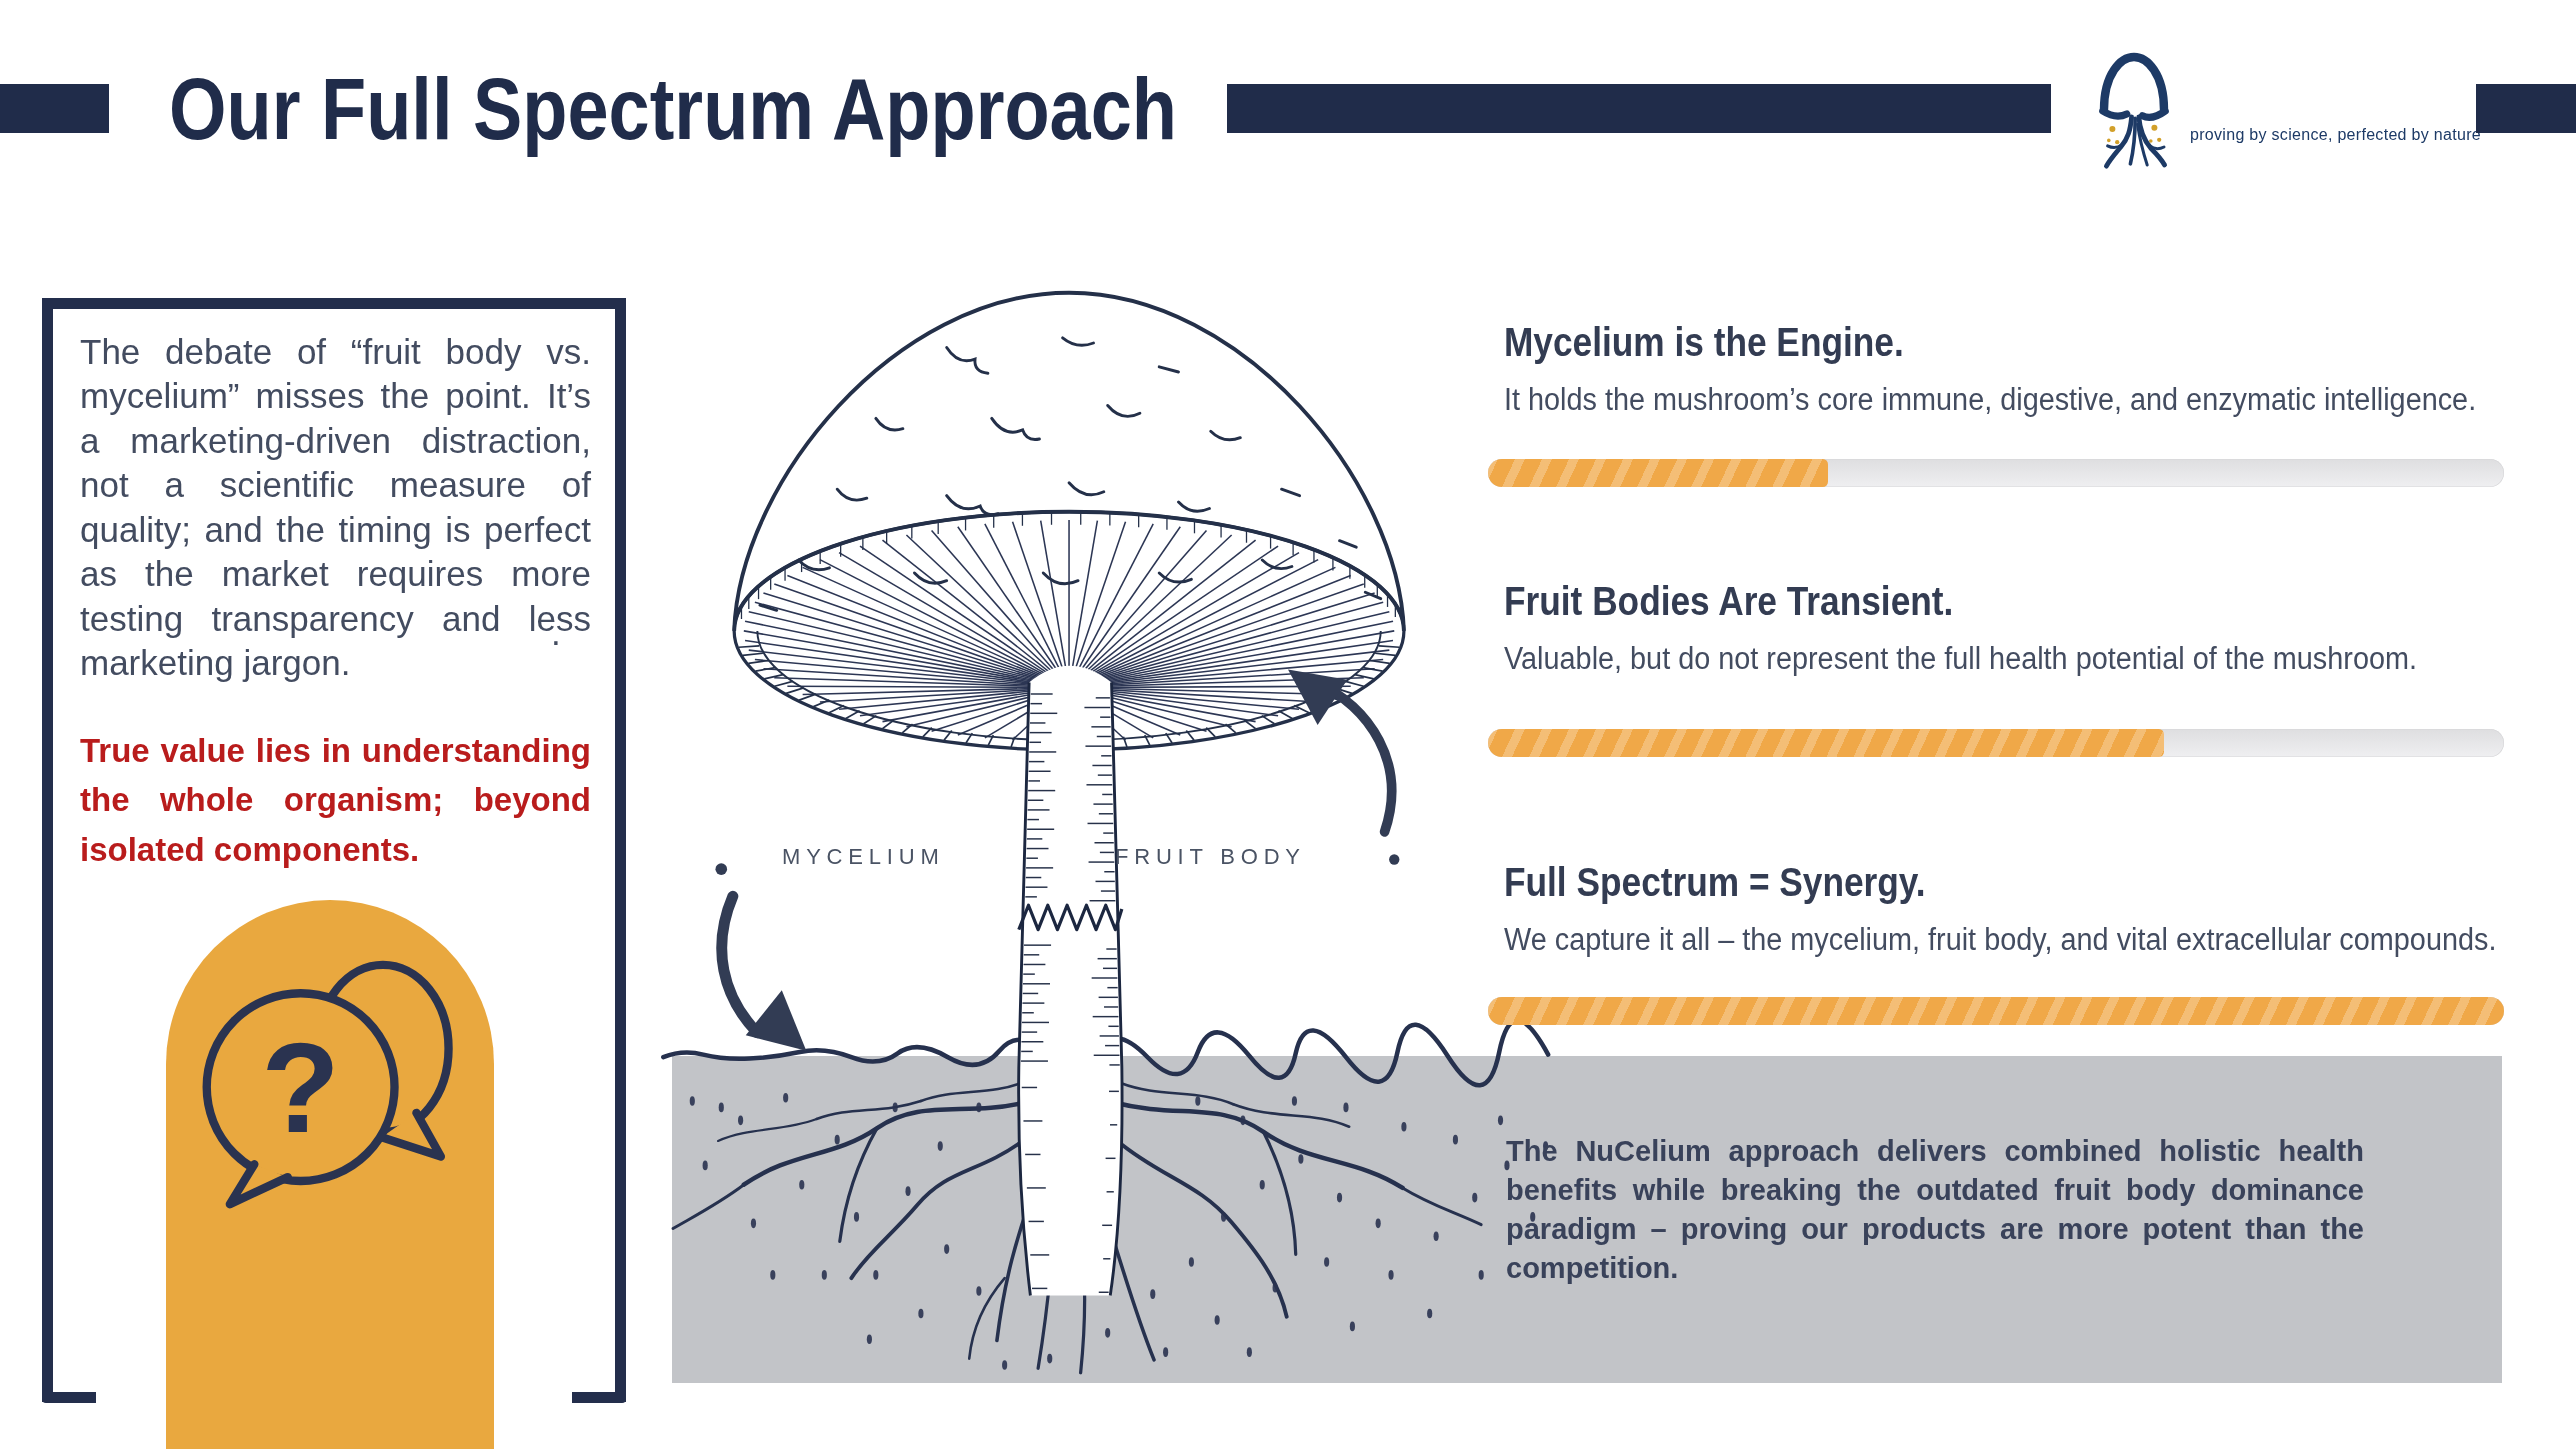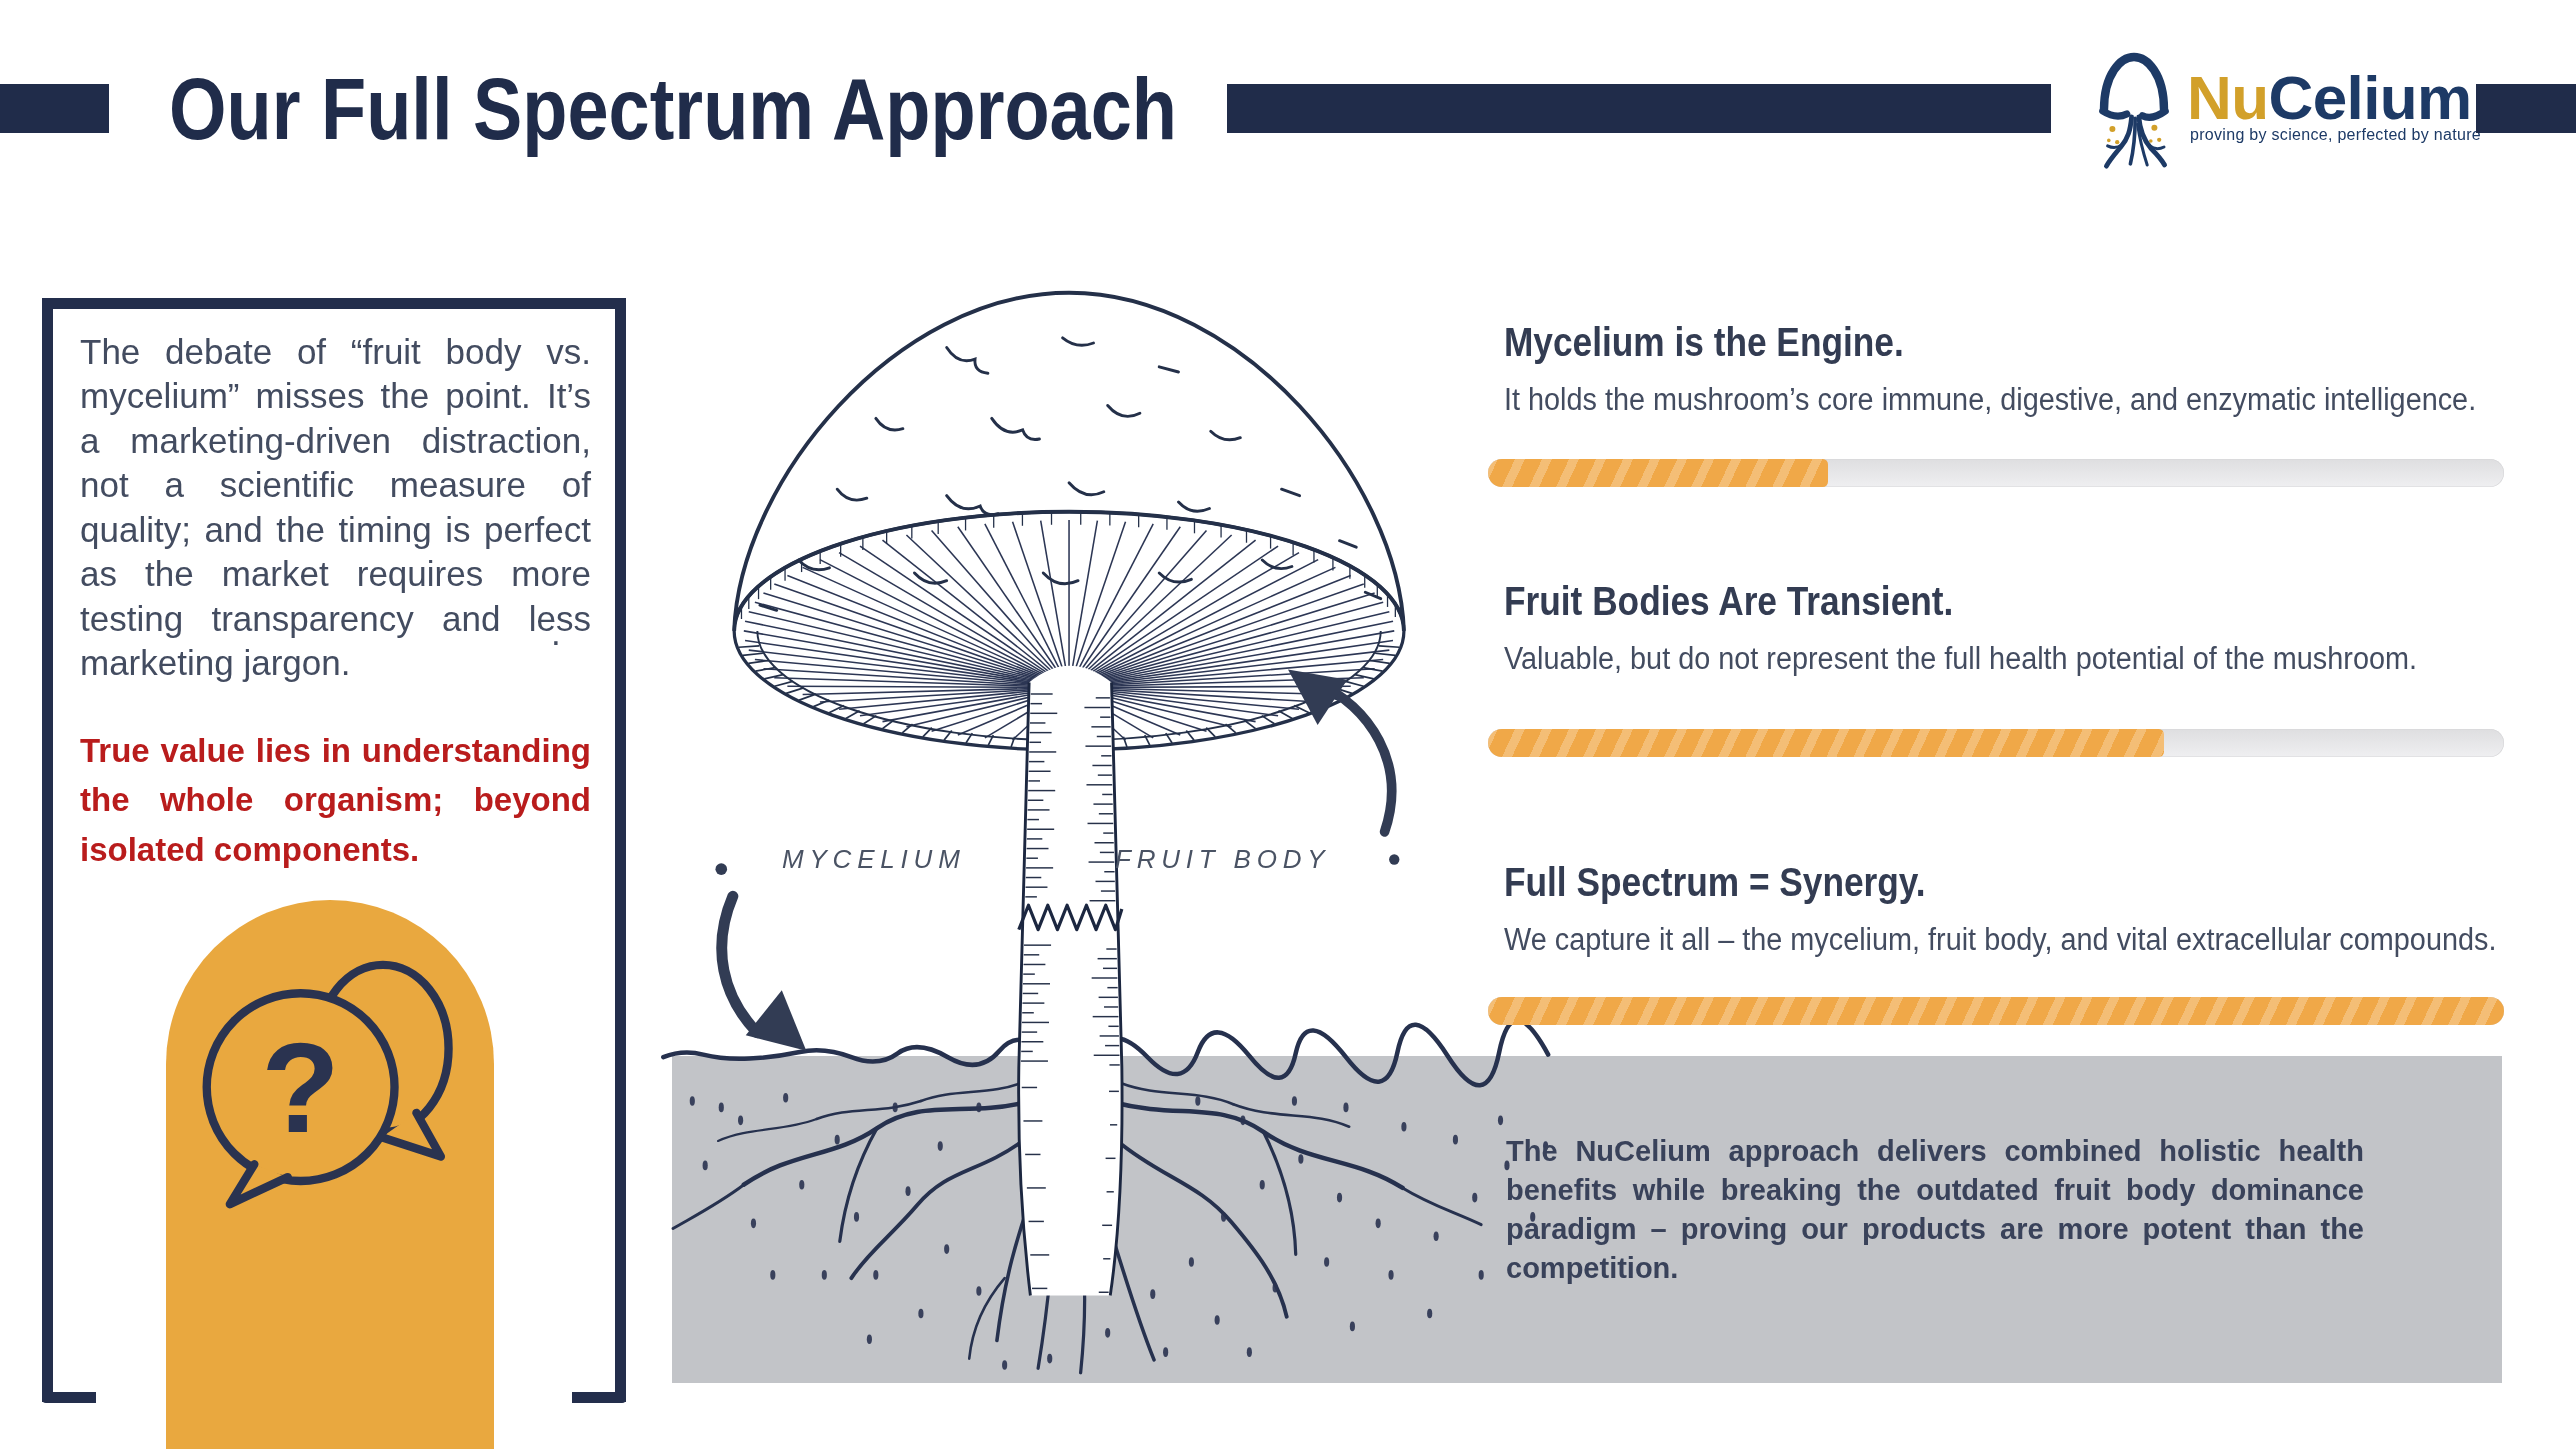--- a/index.html
+++ b/index.html
@@ -54,22 +54,22 @@
   .arch{position:absolute;left:166px;top:900px;width:328px;height:549px;
     background:var(--orange);border-radius:164px 164px 0 0;}
   .bubbles{position:absolute;left:190px;top:952px;width:283px;height:267px;}
 
   
   .grayband{position:absolute;left:672px;top:1056px;width:1830px;height:327px;
     background:var(--soil);}
 
   
   .mush{position:absolute;left:644px;top:270px;width:966px;height:1179px;}
-  .diagram-label{position:absolute;font-size:26px;letter-spacing:5.8px;color:var(--label);
-    white-space:nowrap;font-style:italic;}
+  .diagram-label{position:absolute;font-size:22px;letter-spacing:5.8px;color:var(--label);
+    white-space:nowrap;}
   .lbl-myc{left:782px;top:844px;}
   .lbl-fb{left:1115px;top:844px;}
 
   
   .section{position:absolute;left:1488px;width:1030px;}
   .sec-h{position:absolute;left:16px;top:0;font-size:41px;font-weight:bold;color:var(--head);
     white-space:nowrap;transform:scaleX(.86);transform-origin:left top;}
   .sec-b{position:absolute;left:16px;top:63px;font-size:31px;color:var(--body);
     white-space:nowrap;transform:scaleX(.93);transform-origin:left top;}
   .bar{position:absolute;left:0;width:1016px;height:28px;border-radius:14px;
@@ -108,21 +108,20 @@
       </g>
       <g fill="#d2a02a">
         <circle cx="34" cy="130" r="5"></circle>
           <circle cx="42" cy="152" r="3.6"></circle>
         <circle cx="28" cy="149" r="3"></circle>
           <circle cx="104" cy="128" r="5"></circle>
         <circle cx="112" cy="148" r="3.6"></circle>
           <circle cx="98" cy="150" r="3"></circle>
       </g>
     </svg>
-    <div class="logo-word"><span class="nu">Nu</span><span class="celium">Celium</span></div>
     <div class="logo-tag">proving by science, perfected by nature</div>
   </div>
   <div class="accent bar-right"></div>
 
   <div class="frame"></div>
   <div class="frame-foot foot-l"></div>
   <div class="frame-foot foot-r"></div>
   <div class="panel-text">
     <p class="p1">The debate of “fruit body vs. mycelium” misses the point. It’s a marketing-driven distraction, not a scientific measure of quality; and the timing is perfect as the market requires more testing transparency and less marketing jargon.</p>
     <p class="p2">True value lies in understanding the whole organism; beyond isolated components.</p>

